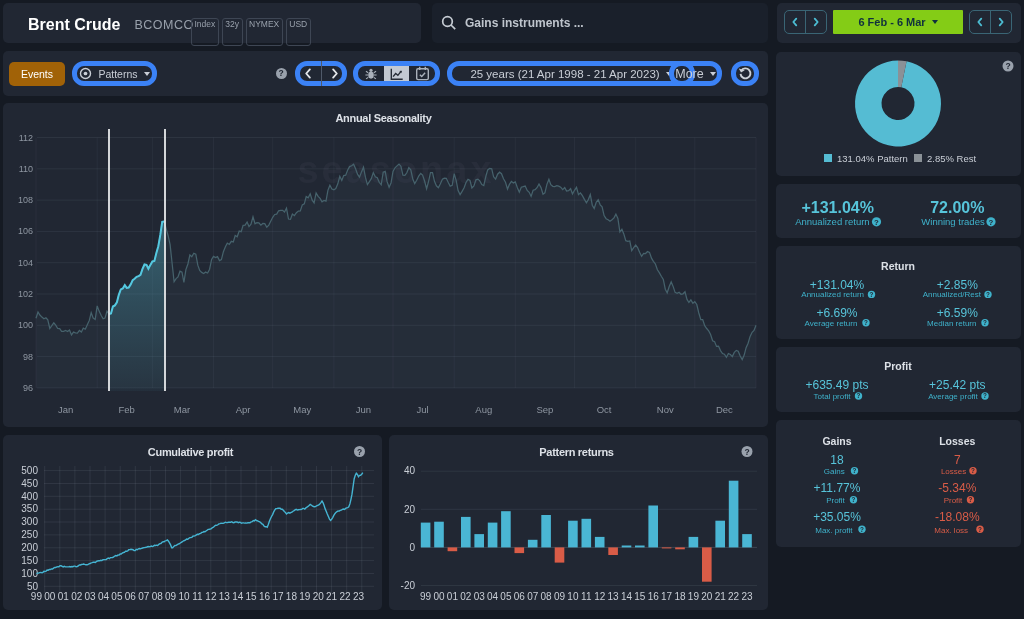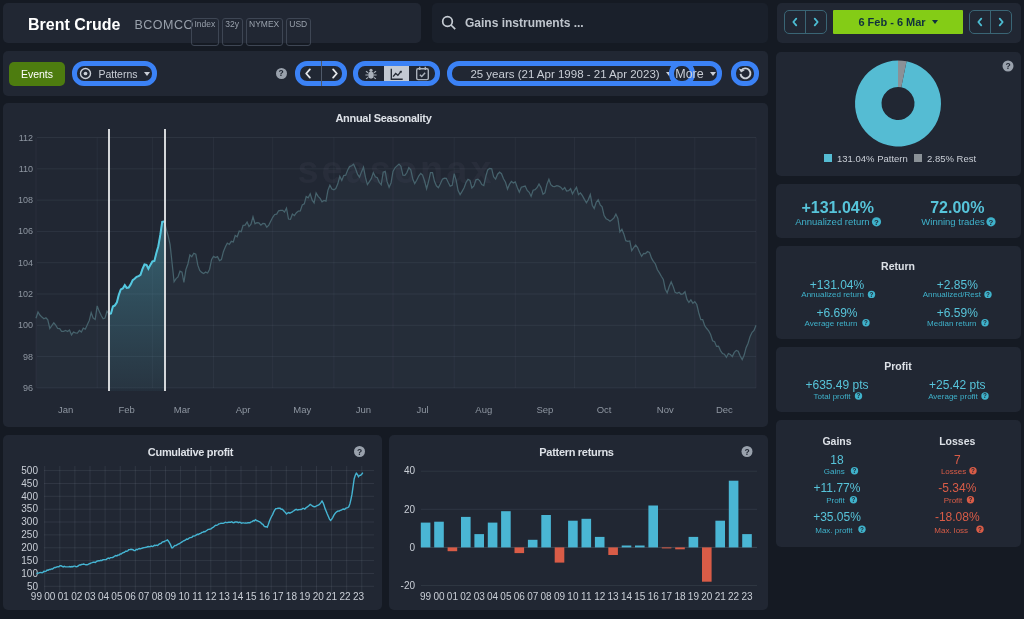--- a/index.html
+++ b/index.html
@@ -35,21 +35,21 @@
 <div class="abs" style="left:969px;top:10px;width:43px;height:24px;border:1px solid #3a6575;border-radius:5px"></div>
 <div class="abs" style="left:990px;top:10px;width:1px;height:24px;background:#3a6575"></div>
 <svg class="abs" style="left:975px;top:17px" width="10" height="10" viewBox="0 0 12 12">
     <path d="M7.5 2L4 6L7.5 10" stroke="#4cbdd3" stroke-width="2.2" fill="none" stroke-linecap="round" stroke-linejoin="round"></path>
   </svg>
 <svg class="abs" style="left:996px;top:17px" width="10" height="10" viewBox="0 0 12 12">
     <path d="M4.5 2L8 6L4.5 10" stroke="#4cbdd3" stroke-width="2.2" fill="none" stroke-linecap="round" stroke-linejoin="round"></path>
   </svg>
 
 <div class="panel" style="left:3px;top:51px;width:765px;height:45px"></div>
-<div class="abs" style="left:9px;top:62px;width:56px;height:24px;background:#4d7c0f;border-radius:5px;display:flex;align-items:center;justify-content:center;font-size:10.5px;color:#fff">Events</div>
+<div class="abs" style="left:9px;top:62px;width:56px;height:24px;background:#a16207;border-radius:5px;display:flex;align-items:center;justify-content:center;font-size:10.5px;color:#fff">Events</div>
 <div class="btn" style="left:72px;top:61px;width:85px;height:25px">
 <svg width="13" height="13" viewBox="0 0 14 14" style="margin-right:6px">
       <circle cx="7" cy="7" r="5.4" fill="none" stroke="#c9ced6" stroke-width="1.5"></circle>
       <circle cx="7" cy="7" r="2" fill="#c9ced6"></circle>
     </svg>Patterns<span class="caret"></span></div>
 <div class="abs" style="left:275.5px;top:68px;width:11px;height:11px;border-radius:50%;background:#99a1ac;color:#1d242f;font-size:8.5px;font-weight:bold;text-align:center;line-height:11px">?</div>
 <div class="btn" style="left:295px;top:61px;width:52px;height:25px"></div>
 <div class="abs" style="left:321px;top:61px;width:1px;height:25px;background:#505a6a"></div>
 <svg class="abs" style="left:303px;top:68px" width="11" height="11" viewBox="0 0 12 12">
     <path d="M7.5 1.5L3.5 6L7.5 10.5" stroke="#e3e6ea" stroke-width="2" fill="none" stroke-linecap="round" stroke-linejoin="round"></path>

